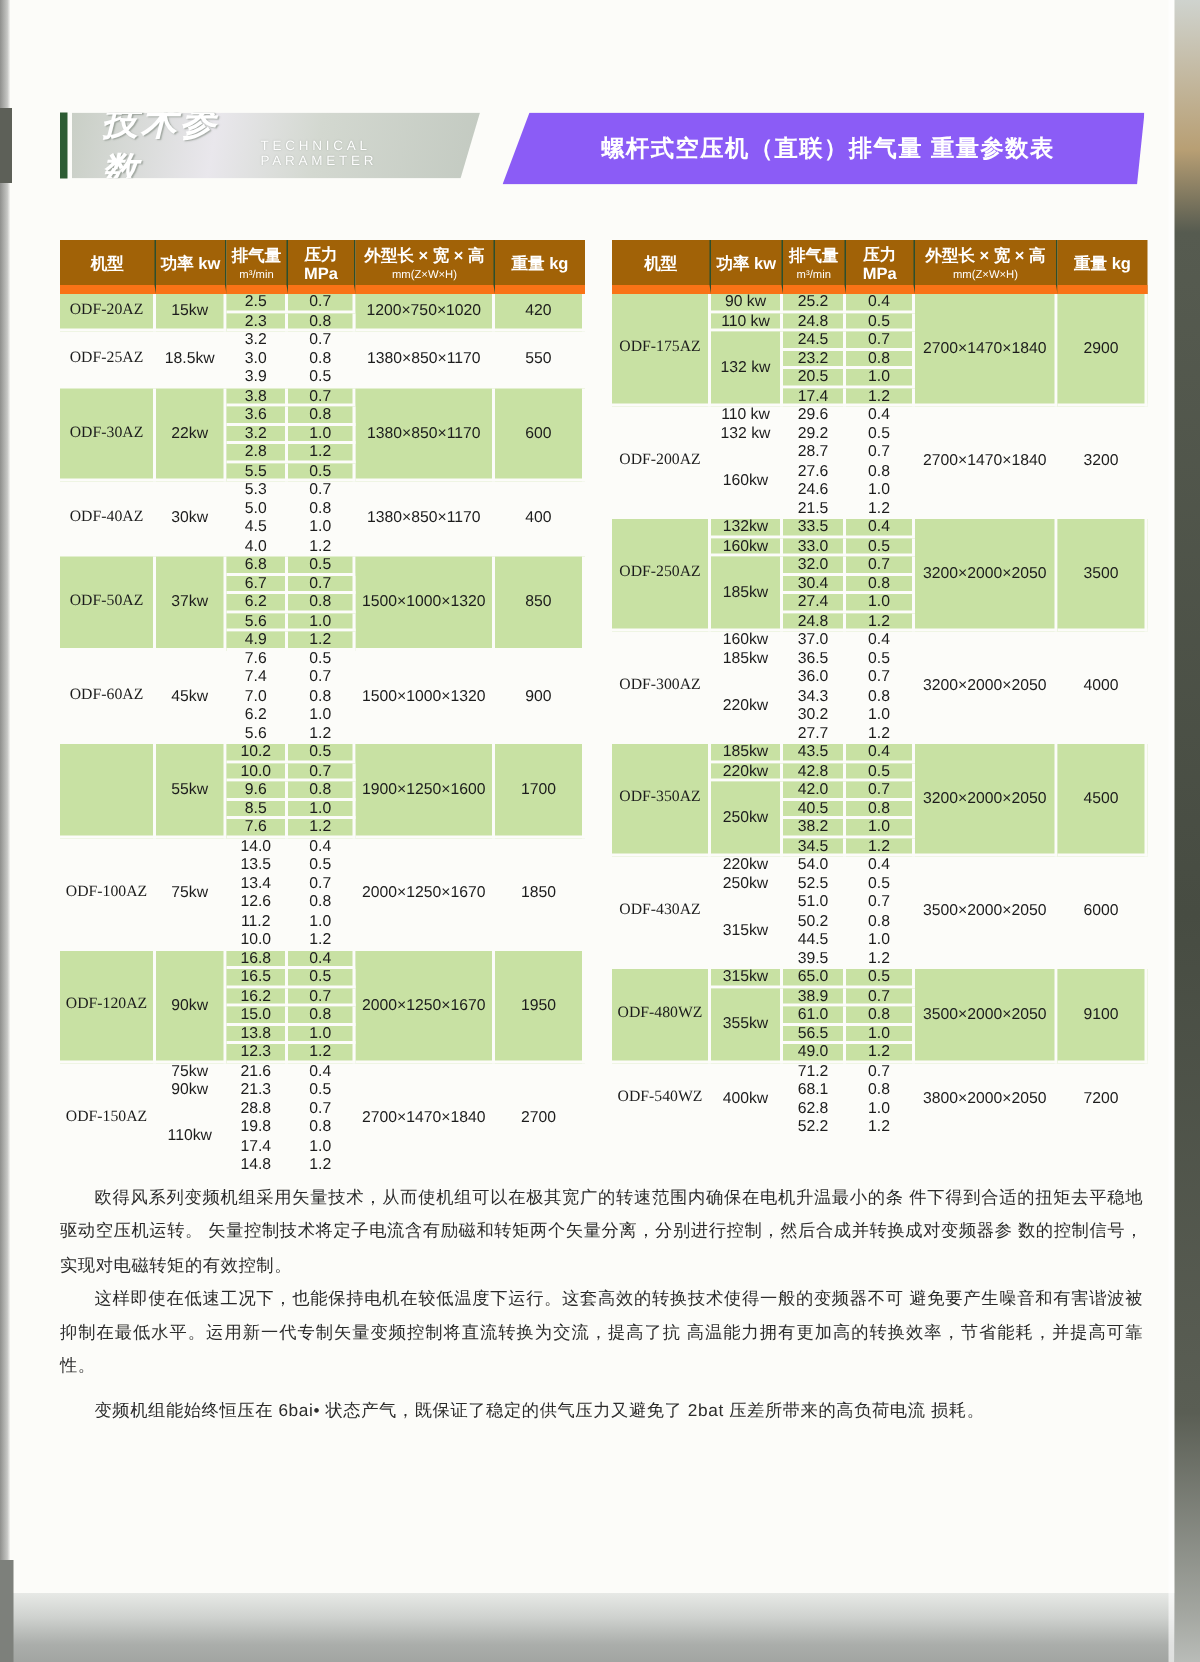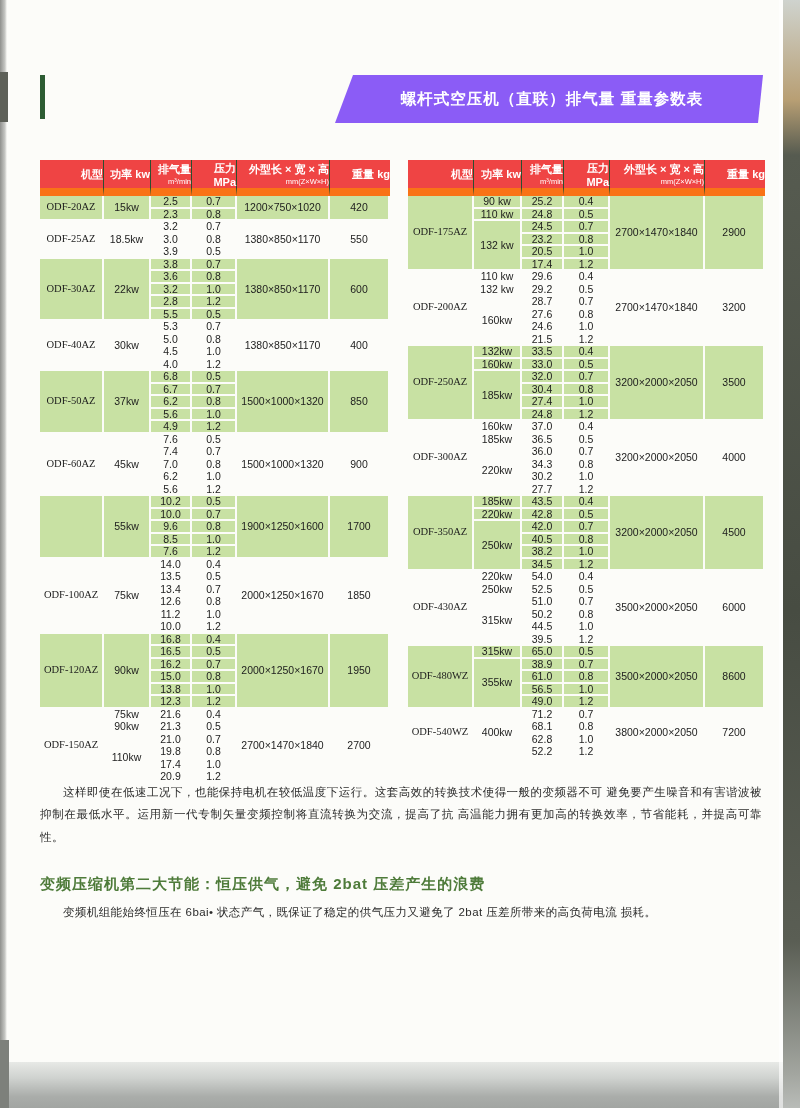--- a/index.html
+++ b/index.html
@@ -34,23 +34,23 @@
   .banner-green{position:absolute;left:305px;top:0;width:458px;height:48px;background:#8b5cf6;
     clip-path:polygon(48px 0,100% 0,calc(100% - 5px) 100%,30px 100%);
     display:flex;align-items:center;justify-content:center;}
   .banner-title{color:#fff;font-size:15.5px;font-weight:bold;letter-spacing:1px;padding-left:36px;}
 
   
   table.spec{position:absolute;top:160px;border-collapse:separate;border-spacing:0;table-layout:fixed;}
   #tableL{left:40px;width:350px;}
   #tableR{left:408px;width:357px;}
   table.spec th{
-    background:#ef4444;color:#ffffff;font-weight:bold;font-size:11px;height:36px;
-    padding:0;vertical-align:middle;text-align:right;box-sizing:border-box;
-    border-right:1px solid #2b4f2e;border-bottom:8px solid #f97316;}
+    background:#a16207;color:#ffffff;font-weight:bold;font-size:11px;height:36px;
+    padding:0;vertical-align:middle;text-align:center;box-sizing:border-box;
+    border-right:1px solid #2b4f2e;border-bottom:6px solid #f97316;}
   table.spec th:last-child{border-right:none;}
   table.spec th .sub{display:block;font-size:7.5px;font-weight:normal;line-height:1;margin-top:1px;}
   table.spec td{
     padding:0;text-align:center;vertical-align:middle;box-sizing:border-box;
     font-size:10.5px;line-height:1;color:#1c1c1c;
     border-right:2px solid transparent;border-bottom:2px solid transparent;}
   table.spec td.g{background:#c8e1a3;border-right-color:#fcfcf9;border-bottom-color:#fcfcf9;}
   #tableL tbody tr{height:11.7px;}
   #tableR tbody tr{height:12.2px;}
   td.c-model{font-size:10.5px;font-family:Liberation Serif, serif;}
@@ -69,20 +69,24 @@
 
 <div class="edge-left"></div>
 <div class="edge-left-dark"></div>
 <div class="edge-bottom"></div>
 <div class="edge-bottom-dark"></div>
 <div class="edge-right-gap"></div>
 <div class="edge-right"></div>
 
 <div class="banner">
   <div class="banner-bar"></div>
+  <div class="banner-silver">
+    <span class="banner-cn">技术参数</span>
+    <span class="banner-en">TECHNICAL   PARAMETER</span>
+  </div>
   <div class="banner-green">
     <span class="banner-title">螺杆式空压机（直联）排气量  重量参数表</span>
   </div>
 </div>
 
 <table id="tableL" class="spec">
     <colgroup>
       <col style="width: 64px;">
       <col style="width: 47px;">
       <col style="width: 41px;">
@@ -315,33 +319,33 @@
         <td class="c-dims" rowspan="6">2700×1470×1840</td>
         <td class="" rowspan="6">2700</td>
       </tr>
       <tr>
         <td class="">90kw</td>
         <td class="">21.3</td>
         <td class="">0.5</td>
       </tr>
       <tr>
         <td class="" rowspan="4">110kw</td>
-        <td class="">21.0</td>
+        <td class="">28.8</td>
         <td class="">0.7</td>
       </tr>
       <tr>
         <td class="">19.8</td>
         <td class="">0.8</td>
       </tr>
       <tr>
         <td class="">17.4</td>
         <td class="">1.0</td>
       </tr>
       <tr>
-        <td class="">20.9</td>
+        <td class="">14.8</td>
         <td class="">1.2</td>
       </tr>
     </tbody>
   </table>
 <table id="tableR" class="spec">
     <colgroup>
       <col style="width: 66px;">
       <col style="width: 48px;">
       <col style="width: 42px;">
       <col style="width: 46px;">
@@ -544,21 +548,21 @@
       <tr>
         <td class="">39.5</td>
         <td class="">1.2</td>
       </tr>
       <tr>
         <td class="g c-model" rowspan="5">ODF-480WZ</td>
         <td class="g ">315kw</td>
         <td class="g ">65.0</td>
         <td class="g ">0.5</td>
         <td class="g c-dims" rowspan="5">3500×2000×2050</td>
-        <td class="g " rowspan="5">8600</td>
+        <td class="g " rowspan="5">9100</td>
       </tr>
       <tr>
         <td class="g " rowspan="4">355kw</td>
         <td class="g ">38.9</td>
         <td class="g ">0.7</td>
       </tr>
       <tr>
         <td class="g ">61.0</td>
         <td class="g ">0.8</td>
       </tr>
@@ -587,16 +591,16 @@
         <td class="">1.0</td>
       </tr>
       <tr>
         <td class="">52.2</td>
         <td class="">1.2</td>
       </tr>
     </tbody>
   </table>
 
 <div class="sections">
+  <p class="sec-p mt-p">欧得风系列变频机组采用矢量技术，从而使机组可以在极其宽广的转速范围内确保在电机升温最小的条 件下得到合适的扭矩去平稳地驱动空压机运转。 矢量控制技术将定子电流含有励磁和转矩两个矢量分离，分别进行控制，然后合成并转换成对变频器参 数的控制信号，实现对电磁转矩的有效控制。</p>
   <p class="sec-p">这样即使在低速工况下，也能保持电机在较低温度下运行。这套高效的转换技术使得一般的变频器不可 避免要产生噪音和有害谐波被抑制在最低水平。运用新一代专制矢量变频控制将直流转换为交流，提高了抗 高温能力拥有更加高的转换效率，节省能耗，并提高可靠性。</p>
-  <p class="sec-title mt-t">变频压缩机第二大节能：恒压供气，避免 2bat 压差产生的浪费</p>
   <p class="sec-p mt-p">变频机组能始终恒压在 6bai• 状态产气，既保证了稳定的供气压力又避免了 2bat 压差所带来的高负荷电流 损耗。</p>
 </div>
 
 </body></html>

